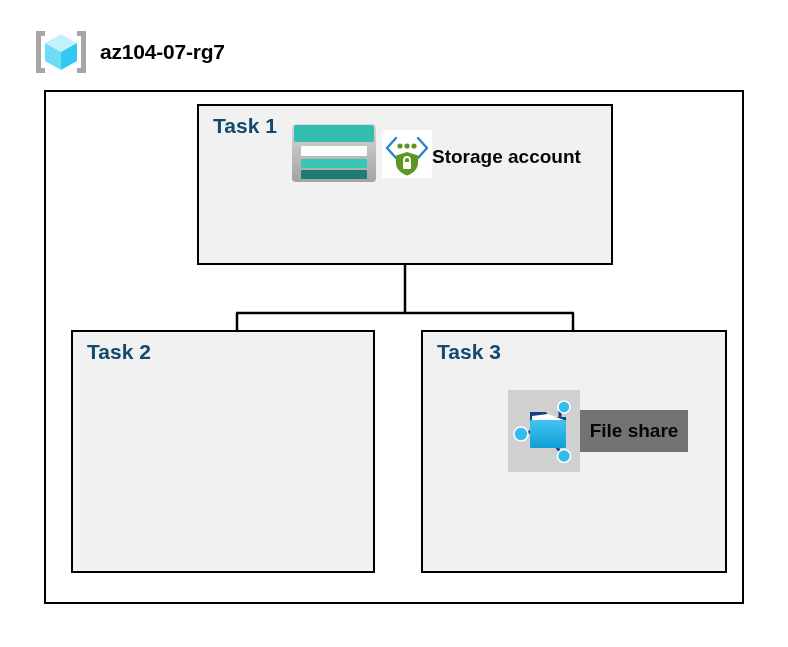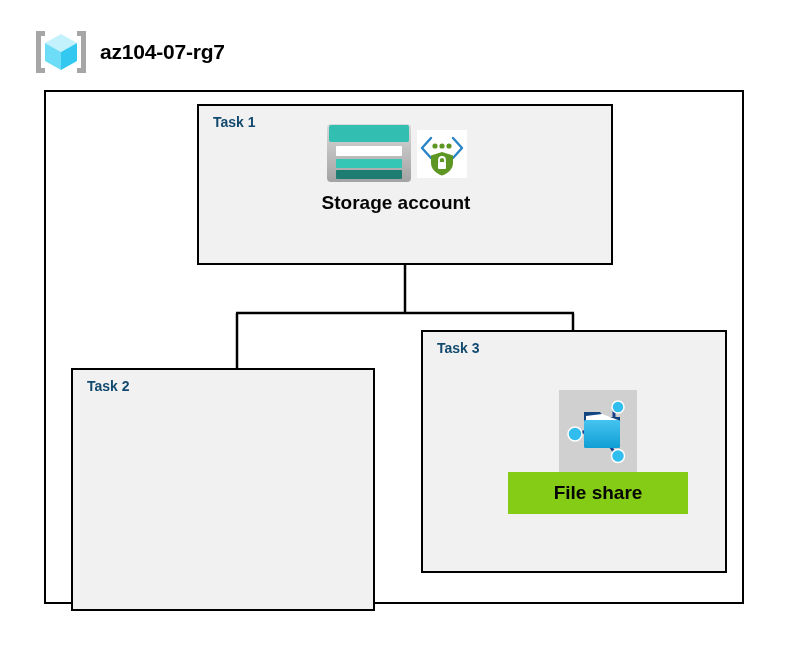--- a/index.html
+++ b/index.html
@@ -70,45 +70,44 @@
     left: 197px;
     top: 104px;
     width: 416px;
     height: 161px;
   }
   #task2-box {
     left: 71px;
     top: 330px;
     width: 304px;
     height: 243px;
-    margin-top: 38px;
   }
   #task3-box {
     left: 421px;
     top: 330px;
     width: 306px;
     height: 243px;
     padding-left: 40px;
   }
 
   .task-label {
     position: absolute;
     left: 14px;
     top: 8px;
-    font-size: 14px;
+    font-size: 21px;
     font-weight: bold;
     color: #12496e;
     white-space: nowrap;
   }
 
   
   .node {
     position: absolute;
     display: flex;
-    flex-direction: column;
+    flex-direction: row;
     align-items: center;
   }
   .node-caption {
     font-size: 19px;
     font-weight: bold;
     color: #060606;
     white-space: nowrap;
     text-align: center;
   }
 
@@ -146,21 +145,21 @@
   #fileshare-icon-wrap {
     background: #d0d0d0;
     width: 78px;
     height: 82px;
     display: flex;
     align-items: center;
     justify-content: center;
   }
   #fileshare-icon { width: 72px; height: 70px; }
   #fileshare-caption-wrap {
-    background: #84cc16;
+    background: #737373;
     width: 180px;
     height: 42px;
     display: flex;
     align-items: center;
     justify-content: center;
     margin-top: 0px;
   }
 
   
   #connectors {

